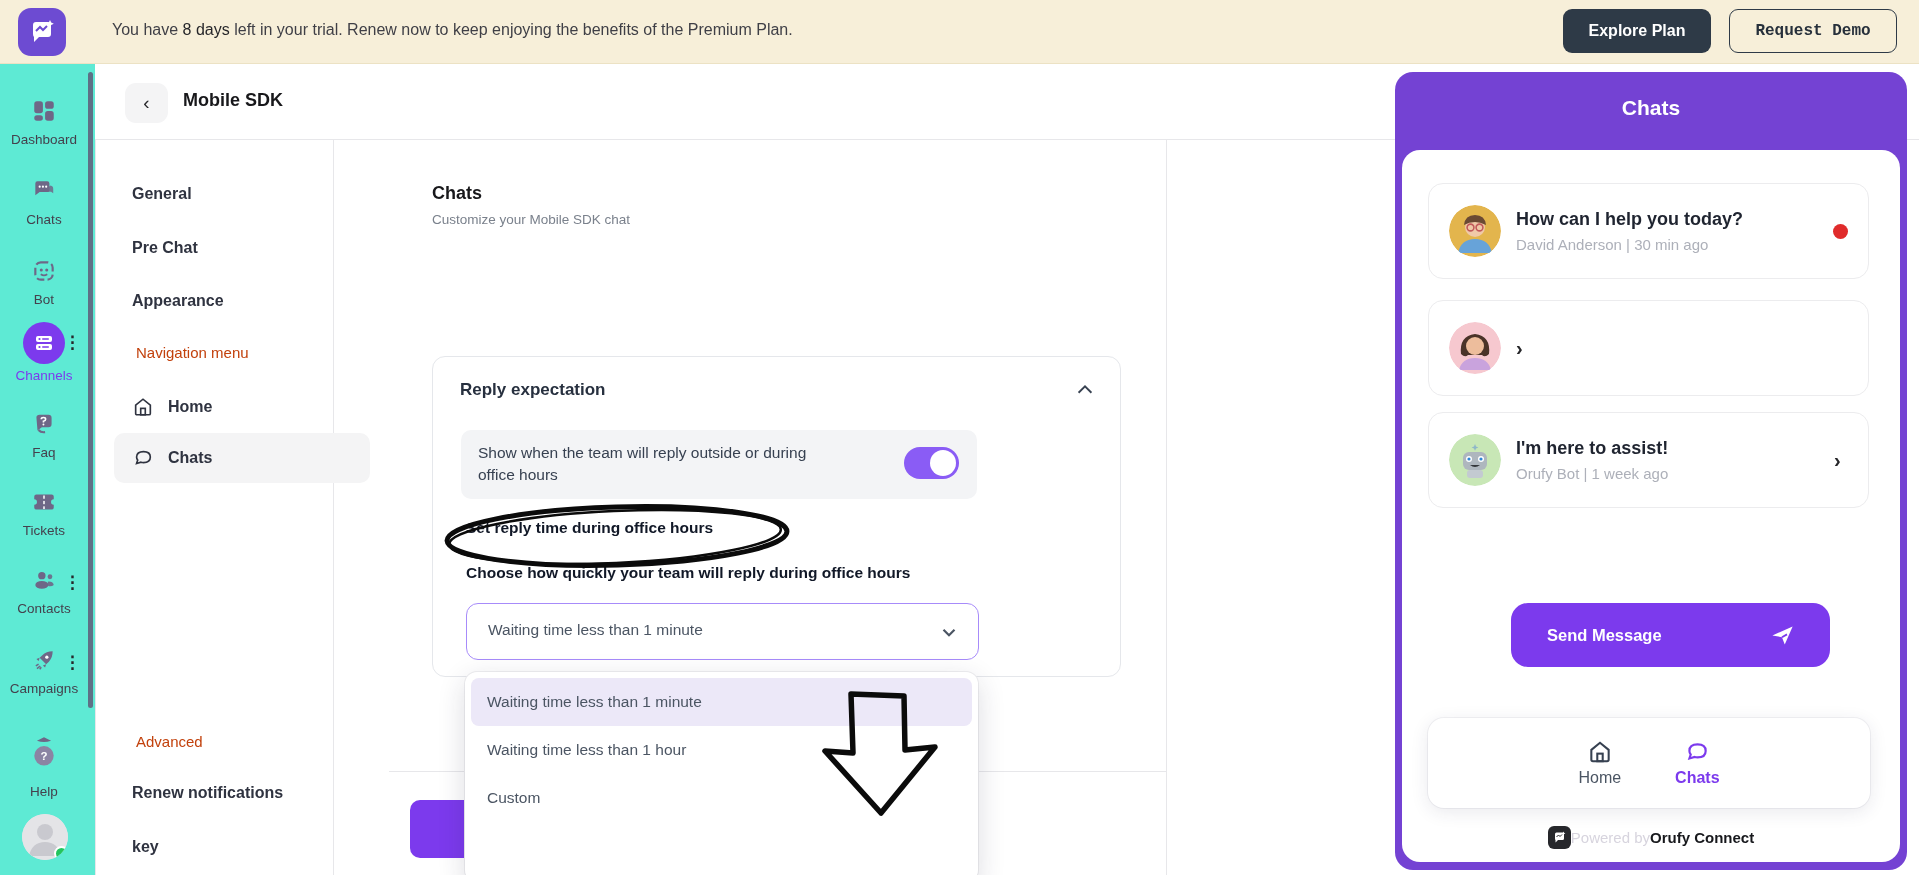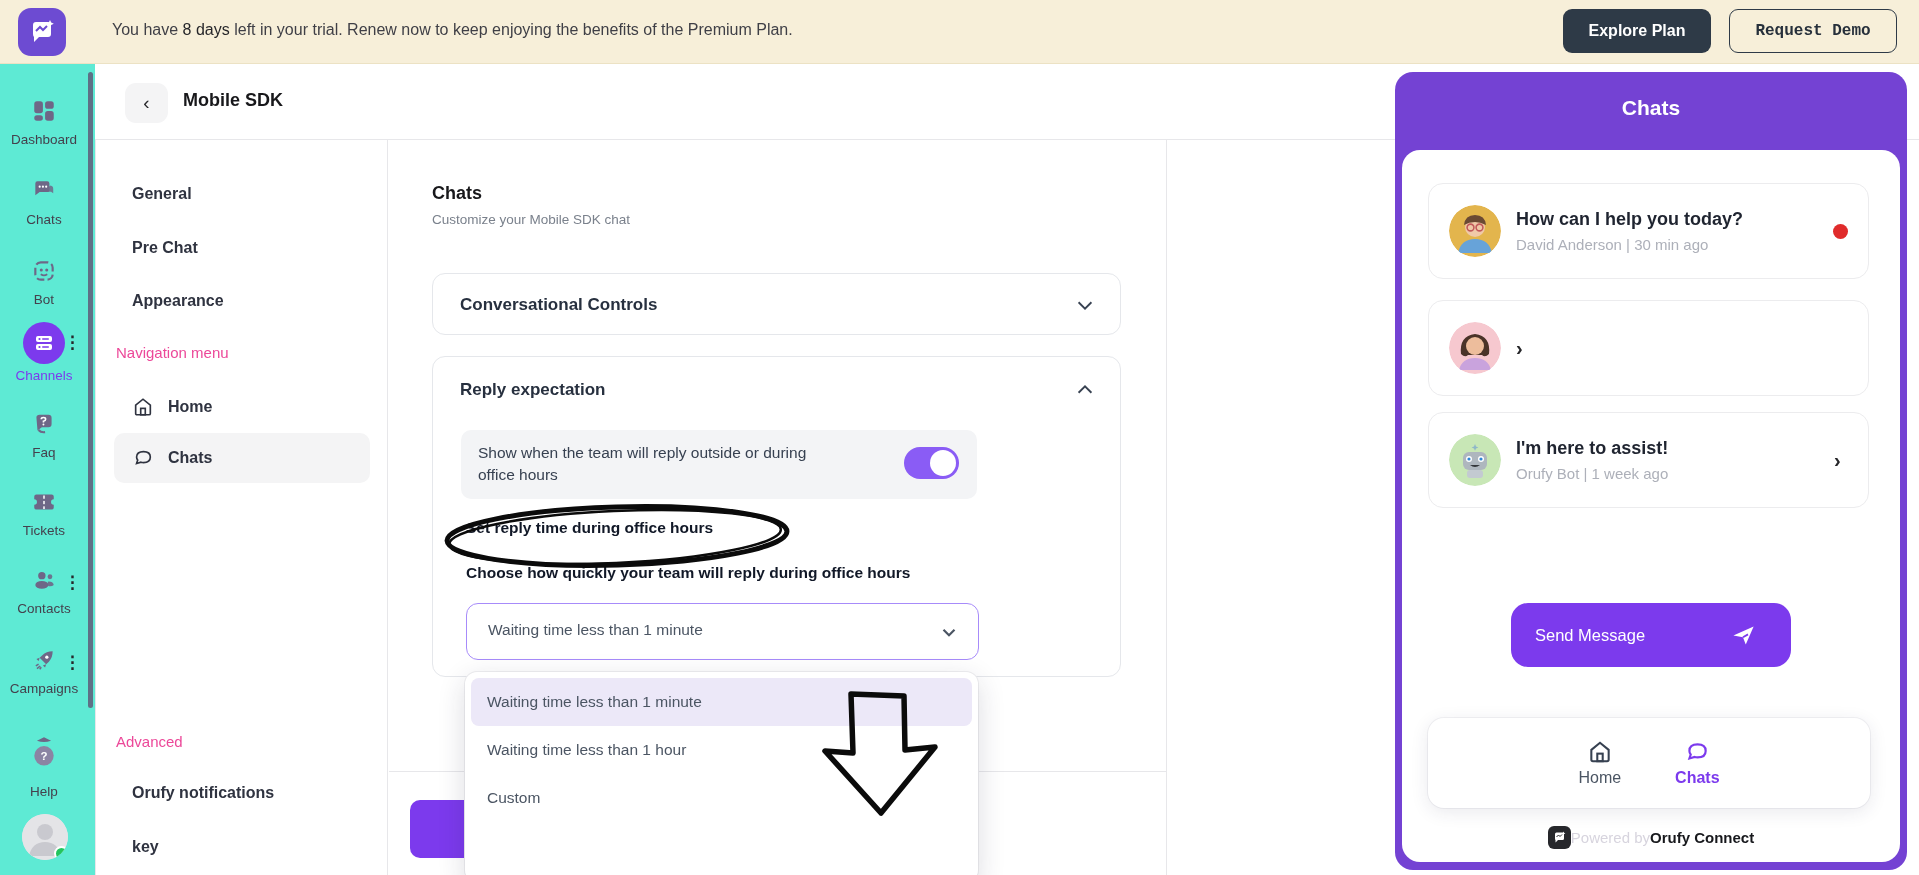--- a/index.html
+++ b/index.html
@@ -39,24 +39,24 @@
     border-radius:50%; background:#22C55E; border:2px solid #fff; }
 
   
   .hdr { position:absolute; left:95px; top:64px; width:1824px; height:76px; background:#fff;
     border-bottom:1px solid #E7E7EA; z-index:2; }
   .back-btn { position:absolute; left:30px; top:19px; width:43px; height:40px; background:#F4F4F5;
     border:none; border-radius:11px; font-size:19px; color:#27272a; cursor:pointer; font-family:inherit; }
   .hdr-title { position:absolute; left:88px; top:26px; font-size:18px; font-weight:700; color:#18181b; }
 
   
-  .snav { position:absolute; left:95px; top:140px; width:293px; height:735px; background:#fff;
+  .snav { position:absolute; left:95px; top:140px; width:239px; height:735px; background:#fff;
     border-left:1px solid #E7E7EA; border-right:1px solid #E7E7EA; z-index:2; }
   .snav-item { position:absolute; left:36px; font-size:16px; font-weight:700; color:#2f3340; cursor:pointer; }
-  .snav-section { position:absolute; left:20px; font-size:15px; color:#ec4899; }
+  .snav-section { position:absolute; left:40px; font-size:15px; color:#c2410c; }
   .snav-row { position:absolute; left:18px; width:256px; height:50px; border-radius:10px;
     display:flex; align-items:center; gap:14px; padding-left:18px; cursor:pointer;
     font-size:16px; font-weight:700; color:#2f3340; }
   .snav-row.active { background:#F4F4F5; }
 
   
   .main { position:absolute; left:389px; top:140px; width:778px; height:735px; background:#fff;
     border-right:1px solid #E7E7EA; z-index:1; }
   .main-title { position:absolute; left:43px; top:43px; font-size:18px; font-weight:700; color:#18181b; }
   .main-sub { position:absolute; left:43px; top:72px; font-size:13.5px; color:#7a818c; }
@@ -103,23 +103,23 @@
     border-radius:18px; }
   .chat-item { position:absolute; left:26px; width:441px; height:96px; border:1px solid #ECECEE;
     border-radius:15px; display:flex; align-items:center; gap:15px; padding:0 20px 0 20px; cursor:pointer;
     background:#fff; }
   .chat-avatar { width:52px; height:52px; border-radius:50%; flex:0 0 52px; position:relative; overflow:hidden; }
   .chat-texts { flex:1; min-width:0; }
   .chat-msg { font-size:18px; font-weight:700; color:#1f2430; margin-bottom:6px; }
   .chat-meta { font-size:15px; color:#ADB0B9; }
   .red-dot { width:15px; height:15px; border-radius:50%; background:#E02B2B; flex:0 0 15px; }
   .chev-r { font-size:20px; color:#27272a; flex:0 0 14px; font-weight:700; }
-  .send-btn { position:absolute; left:109px; top:453px; width:280px; height:64px; background:#7C3AED;
-    border:none; border-radius:17px; color:#fff; font-size:16.5px; font-weight:400; font-family:inherit;
-    cursor:pointer; text-align:left; padding-left:24px; }
+  .send-btn { position:absolute; left:109px; top:453px; width:319px; height:64px; background:#7C3AED;
+    border:none; border-radius:17px; color:#fff; font-size:16.5px; font-weight:700; font-family:inherit;
+    cursor:pointer; text-align:left; padding-left:36px; }
   .send-btn svg { position:absolute; right:34px; top:19px; }
   .tabbar { position:absolute; left:26px; top:568px; width:442px; height:90px; background:#fff; border-radius:16px;
     box-shadow:0 4px 18px rgba(40,40,80,.10), 0 0 0 1px #f3f3f5; display:flex; align-items:center; justify-content:center; gap:54px; }
   .tab { display:flex; flex-direction:column; align-items:center; gap:4px; cursor:pointer;
     font-size:16px; color:#4b5563; }
   .tab.active { color:#7C3AED; font-weight:700; }
   .powered { position:absolute; left:0; top:676px; width:100%; display:flex; align-items:center;
     justify-content:center; }
   .powered .mini-logo { width:23px; height:23px; border-radius:6px; background:#26272B;
     display:flex; align-items:center; justify-content:center; }
@@ -291,34 +291,28 @@
       <span>Home</span>
     </div>
     <div class="snav-row active" style="top:293px">
       <svg width="22" height="22" viewBox="0 0 24 24" fill="none" stroke="#2f3340" stroke-width="1.8">
           <path d="M20 11 Q20 17 12.5 17 Q11 17 9.8 16.6 L5 18 L6.2 14.3 Q5 12.9 5 11 Q5 5 12.5 5 Q20 5 20 11 Z"></path>
         </svg>
       <span>Chats</span>
     </div>
 
     <div class="snav-section" style="top:593px">Advanced</div>
-    <div class="snav-item" style="top:644px">Orufy notifications</div>
+    <div class="snav-item" style="top:644px">Renew notifications</div>
     <div class="snav-item" style="top:698px">key</div>
   </div>
 
   <div class="main">
     <div class="main-title">Chats</div>
     <div class="main-sub">Customize your Mobile SDK chat</div>
 
-    <div class="card card1">
-      <div class="card-title">Conversational Controls</div>
-      <svg class="chev" style="top:20px" viewBox="0 0 24 24" fill="none" stroke="#374151" stroke-width="2">
-          <path d="M5 9 L12 16 L19 9"></path>
-        </svg>
-    </div>
 
     <div class="card card2">
       <div class="card-title">Reply expectation</div>
       <svg class="chev" style="top:22px" viewBox="0 0 24 24" fill="none" stroke="#374151" stroke-width="2">
           <path d="M5 15 L12 8 L19 15"></path>
         </svg>
 
       <div class="gray-box">
         <div class="lbl">Show when the team will reply outside or during office hours</div>
         <div class="toggle">

